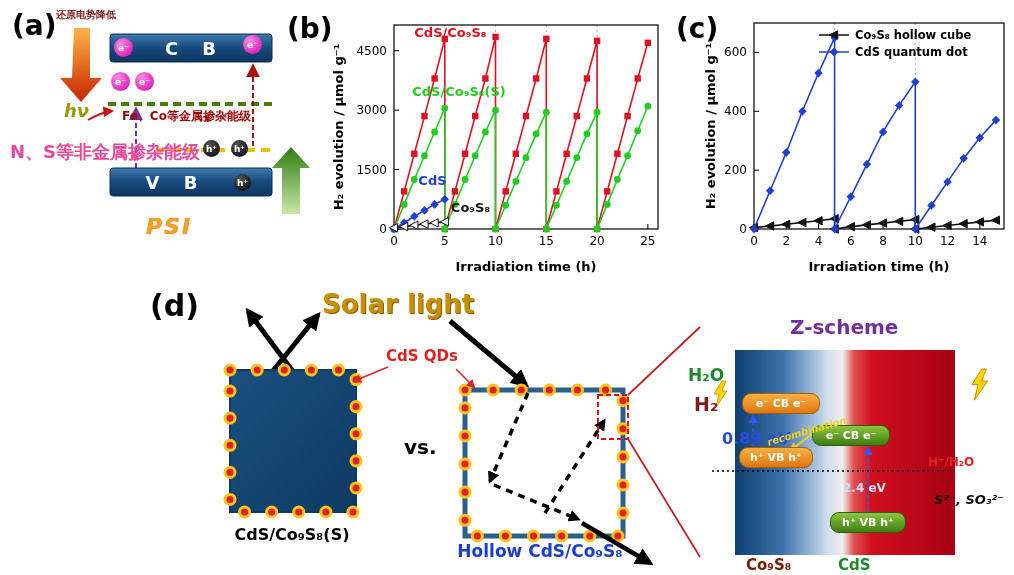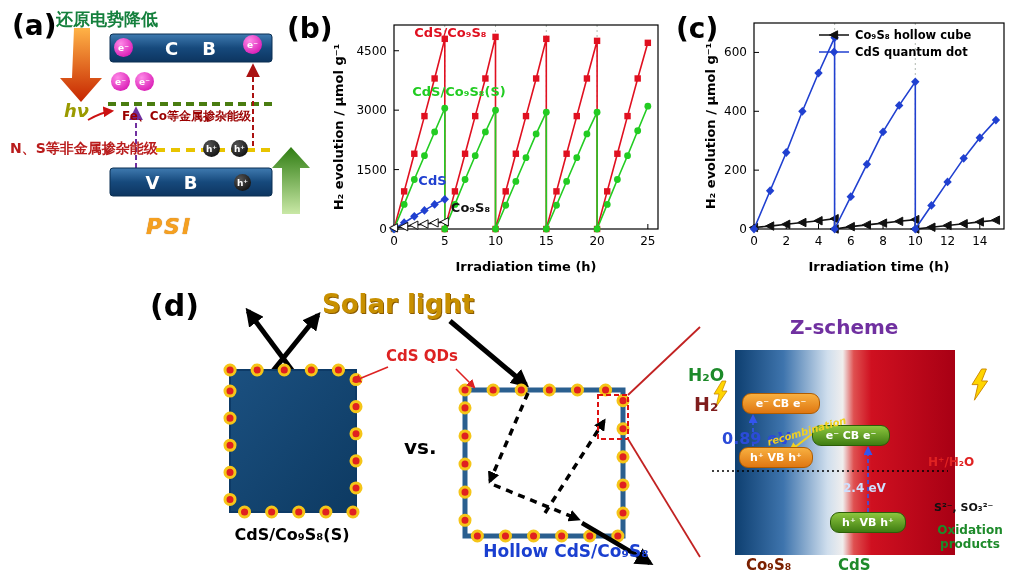--- a/index.html
+++ b/index.html
@@ -52,29 +52,29 @@
       <rect x="100" y="26" width="162" height="28" rx="3" fill="url(#gradBar)" stroke="#0a2f52"></rect>
       <line x1="98" y1="96" x2="262" y2="96" stroke="#4a7d10" stroke-width="4" stroke-dasharray="8 5"></line>
       <path d="M78,112 Q92,104 102,103" fill="none" stroke="#cc1111" stroke-width="1.8" marker-end="url(#pa-redsm)"></path>
       <line x1="146" y1="142" x2="262" y2="142" stroke="#e8c400" stroke-width="4" stroke-dasharray="9 6"></line>
       <line x1="126" y1="160" x2="126" y2="101" stroke="#7030a0" stroke-width="2" stroke-dasharray="5 3" marker-end="url(#pa-purple)"></line>
       <line x1="243" y1="138" x2="243" y2="58" stroke="#aa1111" stroke-width="2" stroke-dasharray="5 3" marker-end="url(#pa-darkred)"></line>
       <rect x="100" y="160" width="162" height="28" rx="3" fill="url(#gradBar)" stroke="#0a2f52"></rect>
       <path d="M272,206 V160 H262 L281,139 L300,160 H290 V206 Z" fill="url(#gradGreenUp)"></path>
     </svg>
     <div class="abs plabel" style="left:2px;top:4px;">(a)</div>
-    <div class="abs" style="left:46px;top:0;font-size:17px;font-weight:bold;color:#15803d;">还原电势降低</div>
+    <div class="abs" style="left:46px;top:0;font-size:10px;font-weight:bold;color:#7f1d1d;">还原电势降低</div>
     <div class="abs bandtext" style="left:100px;top:30px;width:170px;">C B</div>
     <div class="abs eball" style="left:104px;top:30px;">e⁻</div>
     <div class="abs eball" style="left:233px;top:27px;">e⁻</div>
     <div class="abs eball" style="left:101px;top:64px;">e⁻</div>
     <div class="abs eball" style="left:125px;top:64px;">e⁻</div>
     <div class="abs" style="left:54px;top:92px;font-size:18px;font-weight:bold;font-style:italic;color:#9a9a00;">hν</div>
     <div class="abs" style="left:112px;top:100px;font-size:12px;font-weight:bold;color:#9b0000;">Fe、Co等金属掺杂能级</div>
-    <div class="abs" style="left:0;top:132px;font-size:14px;font-weight:bold;color:#b91c1c;">N、S等非金属掺杂能级</div>
+    <div class="abs" style="left:0;top:132px;font-size:18px;font-weight:bold;color:#ec4899;">N、S等非金属掺杂能级</div>
     <div class="abs hball" style="left:193px;top:132px;">h⁺</div>
     <div class="abs hball" style="left:221px;top:132px;">h⁺</div>
     <div class="abs bandtext" style="left:100px;top:164px;width:132px;">V B</div>
     <div class="abs hball" style="left:224px;top:166px;">h⁺</div>
     <div class="abs" style="left:136px;top:206px;font-size:22px;font-weight:700;font-style:italic;color:#f5a020;letter-spacing:2px;text-shadow:0 0 1px #b06000;">PSI</div>
   </div>
 
   <div class="abs" style="left:285px;top:5px;width:390px;height:276px;">
     <div class="abs plabel" style="left:2px;top:10px;">(b)</div>
     <svg id="chart-b" class="abs" style="left:45px;top:4px;" width="340" height="270">
@@ -332,32 +332,31 @@
       <line x1="812" y1="149" x2="790" y2="166" stroke="#f0d020" stroke-width="2" marker-end="url(#pd-yellow)"></line>
       <path transform="translate(714,96)" d="M8,0 L0,13 L5,13 L2,26 L13,10 L8,10 L12,0 Z" fill="#ffd500" stroke="#cc8800" stroke-width="0.8"></path>
       <path transform="translate(972,84) scale(1.2)" d="M8,0 L0,13 L5,13 L2,26 L13,10 L8,10 L12,0 Z" fill="#ffd500" stroke="#cc8800" stroke-width="0.8"></path>
     </svg>
 
     <div class="abs plabel" style="left:150px;top:6px;font-size:30px;">(d)</div>
     <div class="abs" style="left:322px;top:4px;font-size:26px;font-weight:bold;color:#c89000;text-shadow:1px 1px 0 #8a5a00;">Solar light</div>
     <div class="abs" style="left:386px;top:62px;font-size:15px;font-weight:bold;color:#dd2222;">CdS QDs</div>
     <div class="abs" style="left:404px;top:150px;font-size:20px;font-weight:bold;color:#000;">vs.</div>
     <div class="abs" style="left:222px;top:240px;width:140px;text-align:center;font-size:16px;font-weight:bold;color:#000;">CdS/Co₉S₈(S)</div>
-    <div class="abs" style="left:471px;top:256px;width:190px;text-align:center;font-size:17px;font-weight:bold;color:#1a3fd0;">Hollow CdS/Co₉S₈</div>
+    <div class="abs" style="left:445px;top:256px;width:190px;text-align:center;font-size:17px;font-weight:bold;color:#1a3fd0;">Hollow CdS/Co₉S₈</div>
 
     <div class="abs" style="left:790px;top:30px;font-size:20px;font-weight:bold;color:#7030a0;">Z-scheme</div>
     <div class="abs" style="left:688px;top:80px;font-size:17px;font-weight:bold;color:#1d8a2a;">H₂O</div>
     <div class="abs" style="left:694px;top:108px;font-size:19px;font-weight:bold;color:#7f1d1d;">H₂</div>
     <div class="abs zbox orange" style="left:742px;top:108px;width:76px;">e⁻ CB e⁻</div>
     <div class="abs zbox green" style="left:812px;top:140px;width:76px;">e⁻ CB e⁻</div>
     <div class="abs" style="left:722px;top:144px;font-size:16px;font-weight:bold;color:#2b4bd8;">0.89 eV</div>
     <div class="abs" style="left:766px;top:152px;font-size:10px;font-weight:bold;font-style:italic;color:#f0d020;transform:rotate(-16deg);transform-origin:left top;">recombination</div>
     <div class="abs zbox orange" style="left:739px;top:162px;width:72px;">h⁺ VB h⁺</div>
     <div class="abs" style="left:928px;top:170px;font-size:12px;font-weight:bold;color:#e02222;white-space:nowrap;">H⁺/H₂O</div>
     <div class="abs" style="left:843px;top:196px;font-size:12px;font-weight:bold;color:#cfe0ff;">2.4 eV</div>
     <div class="abs zbox green" style="left:830px;top:227px;width:74px;">h⁺ VB h⁺</div>
-    <div class="abs" style="left:934px;top:216px;font-size:11px;font-weight:bold;color:#111;white-space:nowrap;">S²⁻, SO₃²⁻</div>
-    <div class="abs" style="left:928px;top:238px;width:84px;text-align:center;font-size:12px;font-weight:bold;color:#1d8a2a;">Oxidation products</div>
+    <div class="abs" style="left:934px;top:207px;font-size:13px;font-weight:bold;color:#111;white-space:nowrap;font-style:italic;">S²⁻, SO₃²⁻</div>
     <div class="abs" style="left:746px;top:271px;font-size:15px;font-weight:bold;color:#7a2000;">Co₉S₈</div>
     <div class="abs" style="left:838px;top:271px;font-size:15px;font-weight:bold;color:#1d8a2a;">CdS</div>
   </div>
 
 </div>
 
 </body></html>

